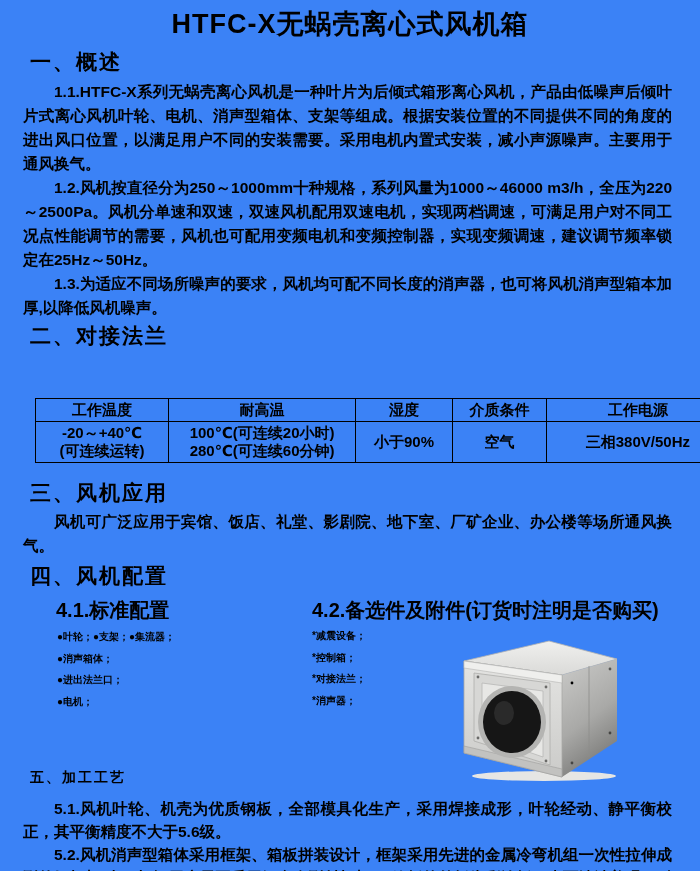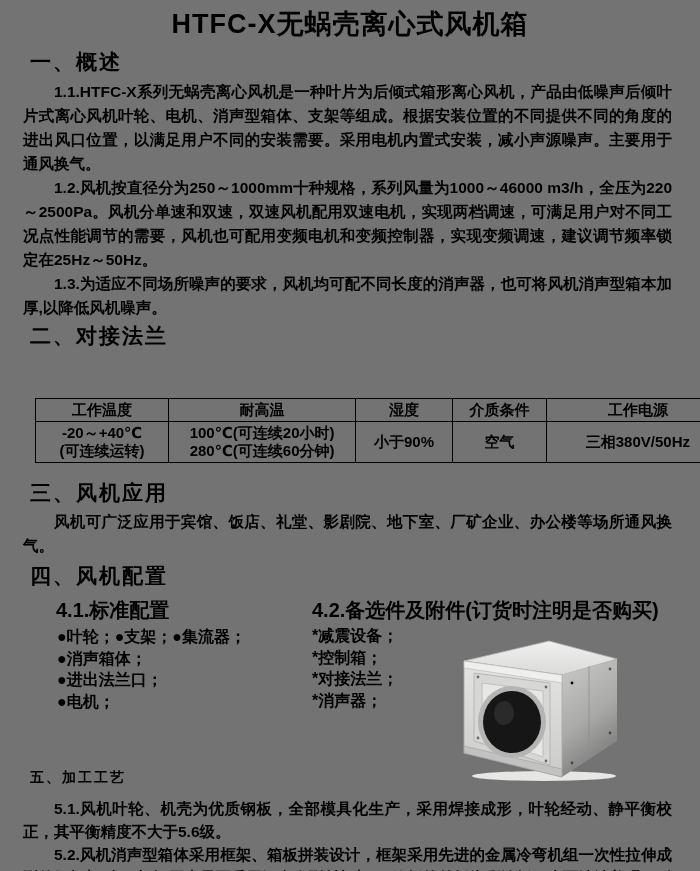--- a/index.html
+++ b/index.html
@@ -1,19 +1,19 @@
 <!DOCTYPE html>
 <html><head>
 <meta charset="utf-8">
 <style>
   html,body{margin:0;padding:0;background:#ffffff;}
   .page{
     position:relative;
     width:700px;height:871px;
-    background:#737373;
+    background:#3b82f6;
     color:#000;
     font-family:"Liberation Sans","DejaVu Sans",sans-serif;
     font-weight:bold;
     overflow:hidden;
   }
   .doc-title{
     padding-top:8px;
     text-align:center;
     font-size:27px;
     line-height:32px;
@@ -58,21 +58,21 @@
   h4.sec-heading{margin-top:4px;}
   
   .sec4{position:relative;height:173px;}
   .sub-heading{
     position:absolute;
     font-size:20px;
     line-height:20px;
   }
   .sub1{left:56px;top:10px;}
   .sub2{left:312px;top:10px;}
-  .cfg-list{position:absolute;font-size:16px;line-height:21.5px;}
+  .cfg-list{position:absolute;font-size:10px;line-height:21.5px;}
   .std-list{left:57px;top:36px;}
   .opt-list{left:312px;top:35px;}
   .photo{position:absolute;left:452px;top:45px;width:178px;height:148px;}
   h5.sec-heading{margin-top:0;font-size:14px;}
   .p5{line-height:23px;margin-top:0;}
   .p5.first{margin-top:6px;}
 </style>
 </head>
 <body>
 

